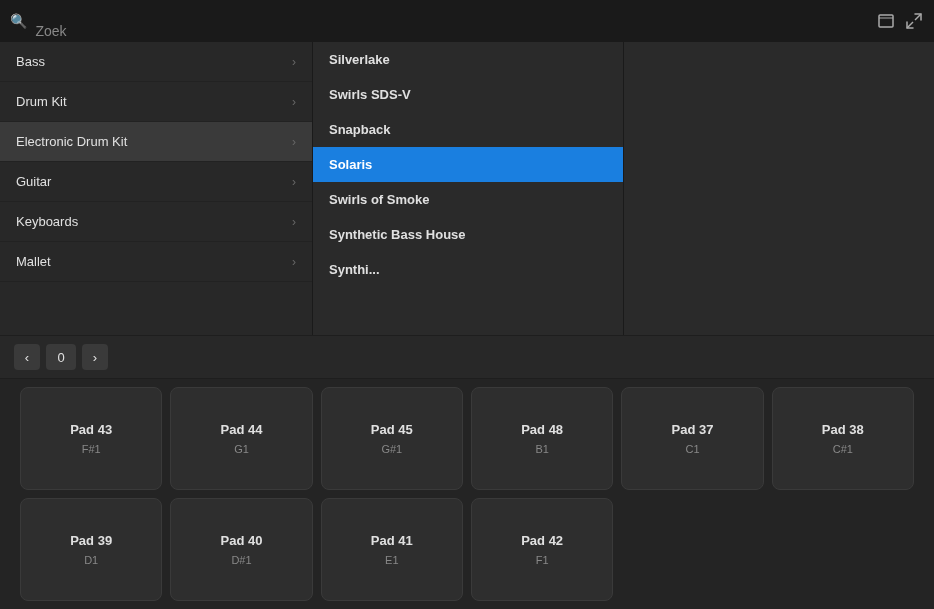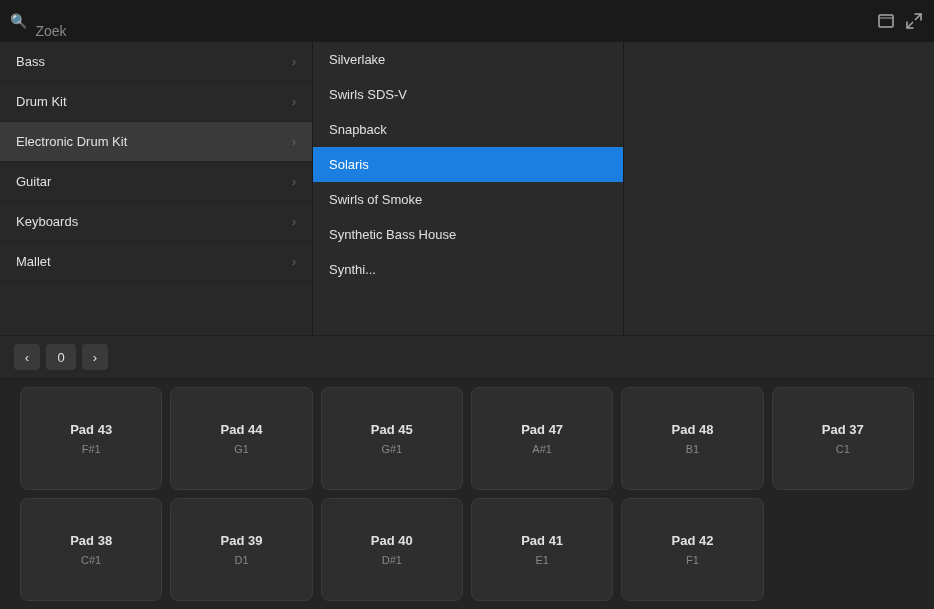--- a/index.html
+++ b/index.html
@@ -96,20 +96,21 @@
       color: #666;
       font-size: 12px;
     }
 
     
     .dropdown-panel {
       flex: 1;
       background: #2a2a2a;
       border-right: 1px solid #1a1a1a;
       overflow-y: auto;
+      font-weight: bold;
     }
 
     .dropdown-item {
       padding: 10px 16px;
       font-size: 13px;
       cursor: pointer;
       color: #e0e0e0;
     }
 
     .dropdown-item.selected {
@@ -285,24 +286,20 @@
     </div>
     <div class="pad-card">
       <span class="pad-name">Pad 44</span>
       <span class="pad-note">G1</span>
     </div>
     <div class="pad-card">
       <span class="pad-name">Pad 45</span>
       <span class="pad-note">G#1</span>
     </div>
     <div class="pad-card">
-      <span class="pad-name">Pad 47</span>
-      <span class="pad-note">A#1</span>
-    </div>
-    <div class="pad-card">
       <span class="pad-name">Pad 48</span>
       <span class="pad-note">B1</span>
     </div>
 
     <div class="pad-card">
       <span class="pad-name">Pad 37</span>
       <span class="pad-note">C1</span>
     </div>
     <div class="pad-card">
       <span class="pad-name">Pad 38</span>

